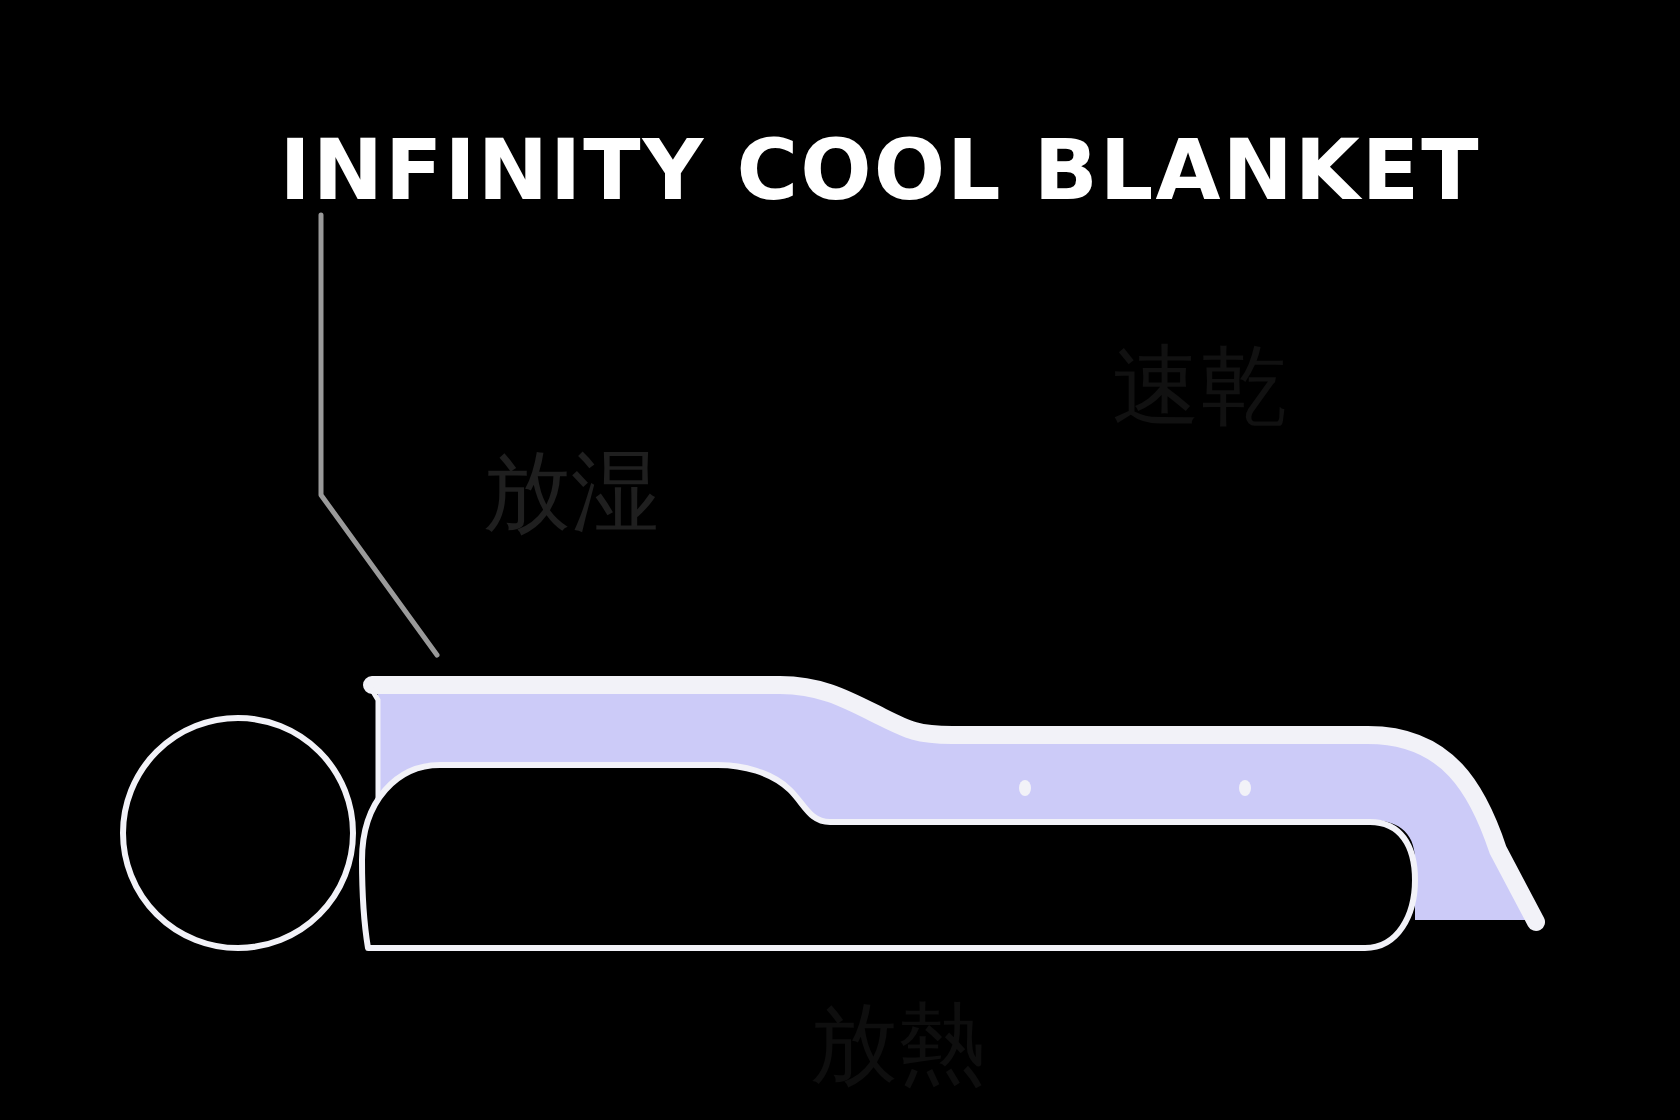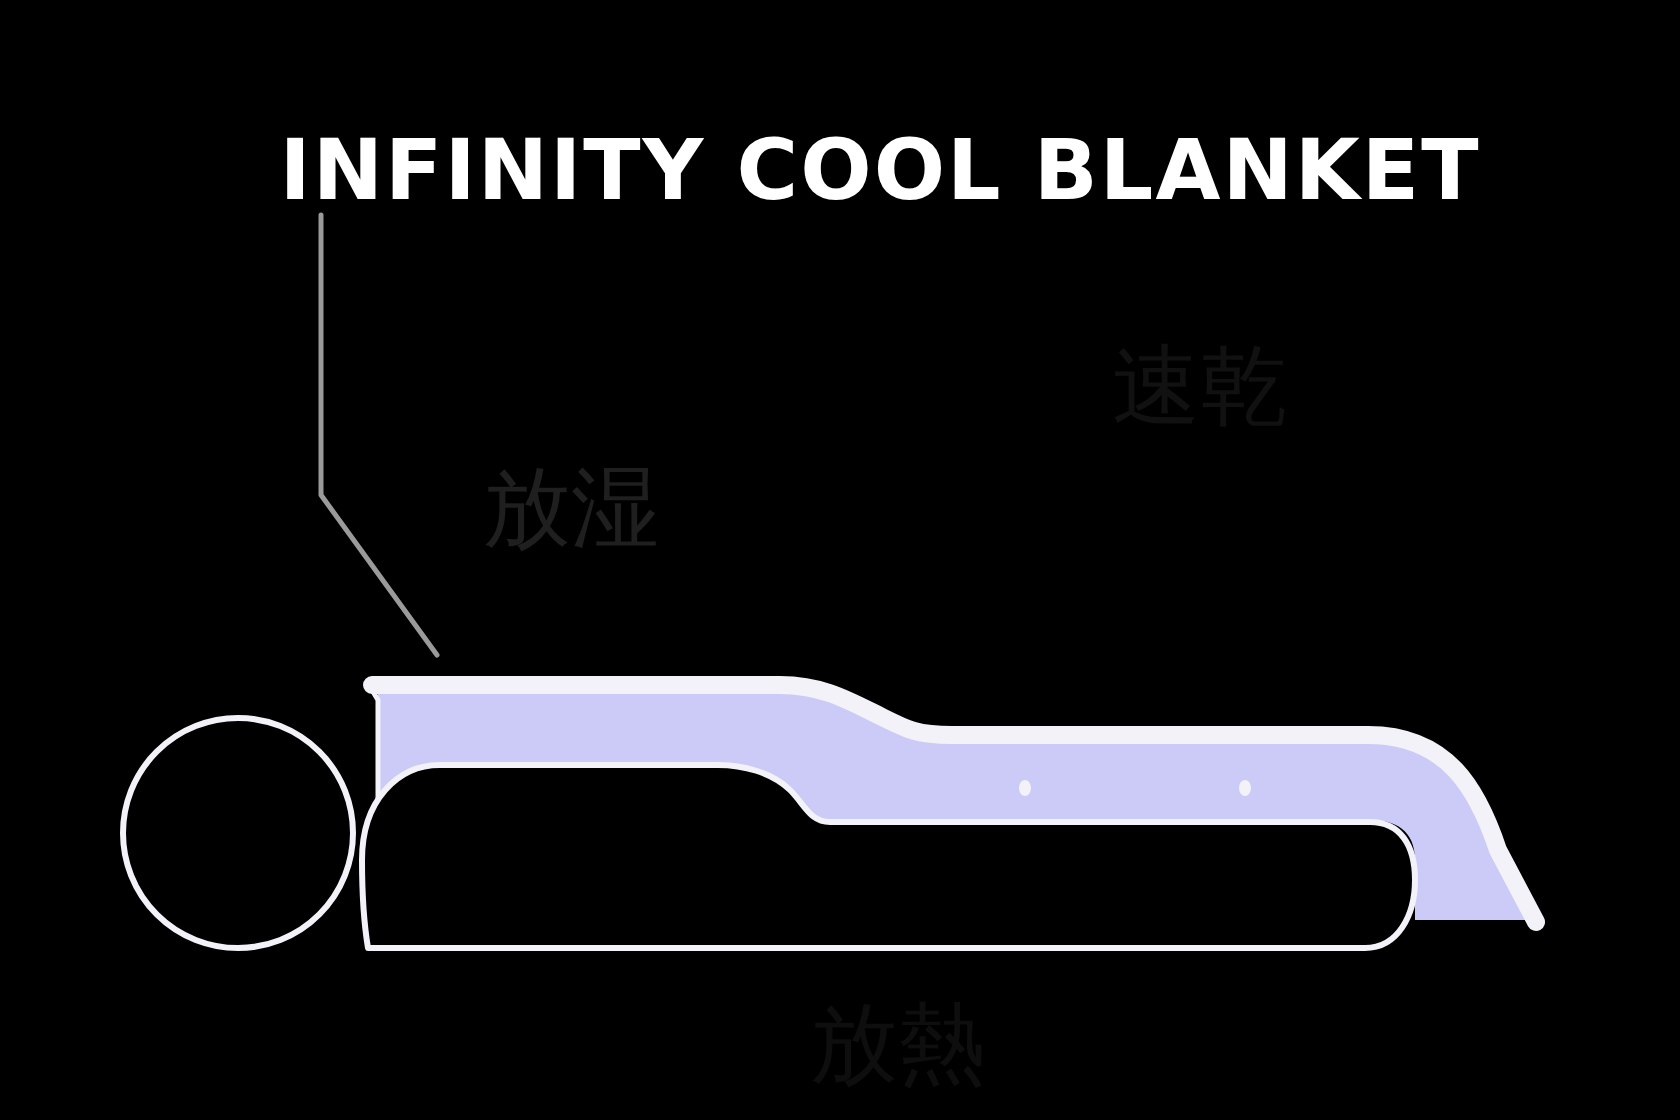--- a/index.html
+++ b/index.html
@@ -28,21 +28,21 @@
       line-height: 1;
       white-space: nowrap;
     }
     .label {
       position: absolute;
       font-family: "DejaVu Sans", sans-serif;
       font-size: 88px;
       line-height: 1;
       white-space: nowrap;
     }
-    .label-moisture { left: 483px; top: 464px; color: #1f1f1f; }
+    .label-moisture { left: 483px; top: 448px; color: #1f1f1f; }
     .label-quickdry { left: 1112px; top: 342px; color: #111111; }
     .label-heat     { left: 810px;  top: 1000px; color: #0e0e0e; }
     svg.diagram {
       position: absolute;
       left: 0;
       top: 0;
       width: 1680px;
       height: 1120px;
     }
   </style>

